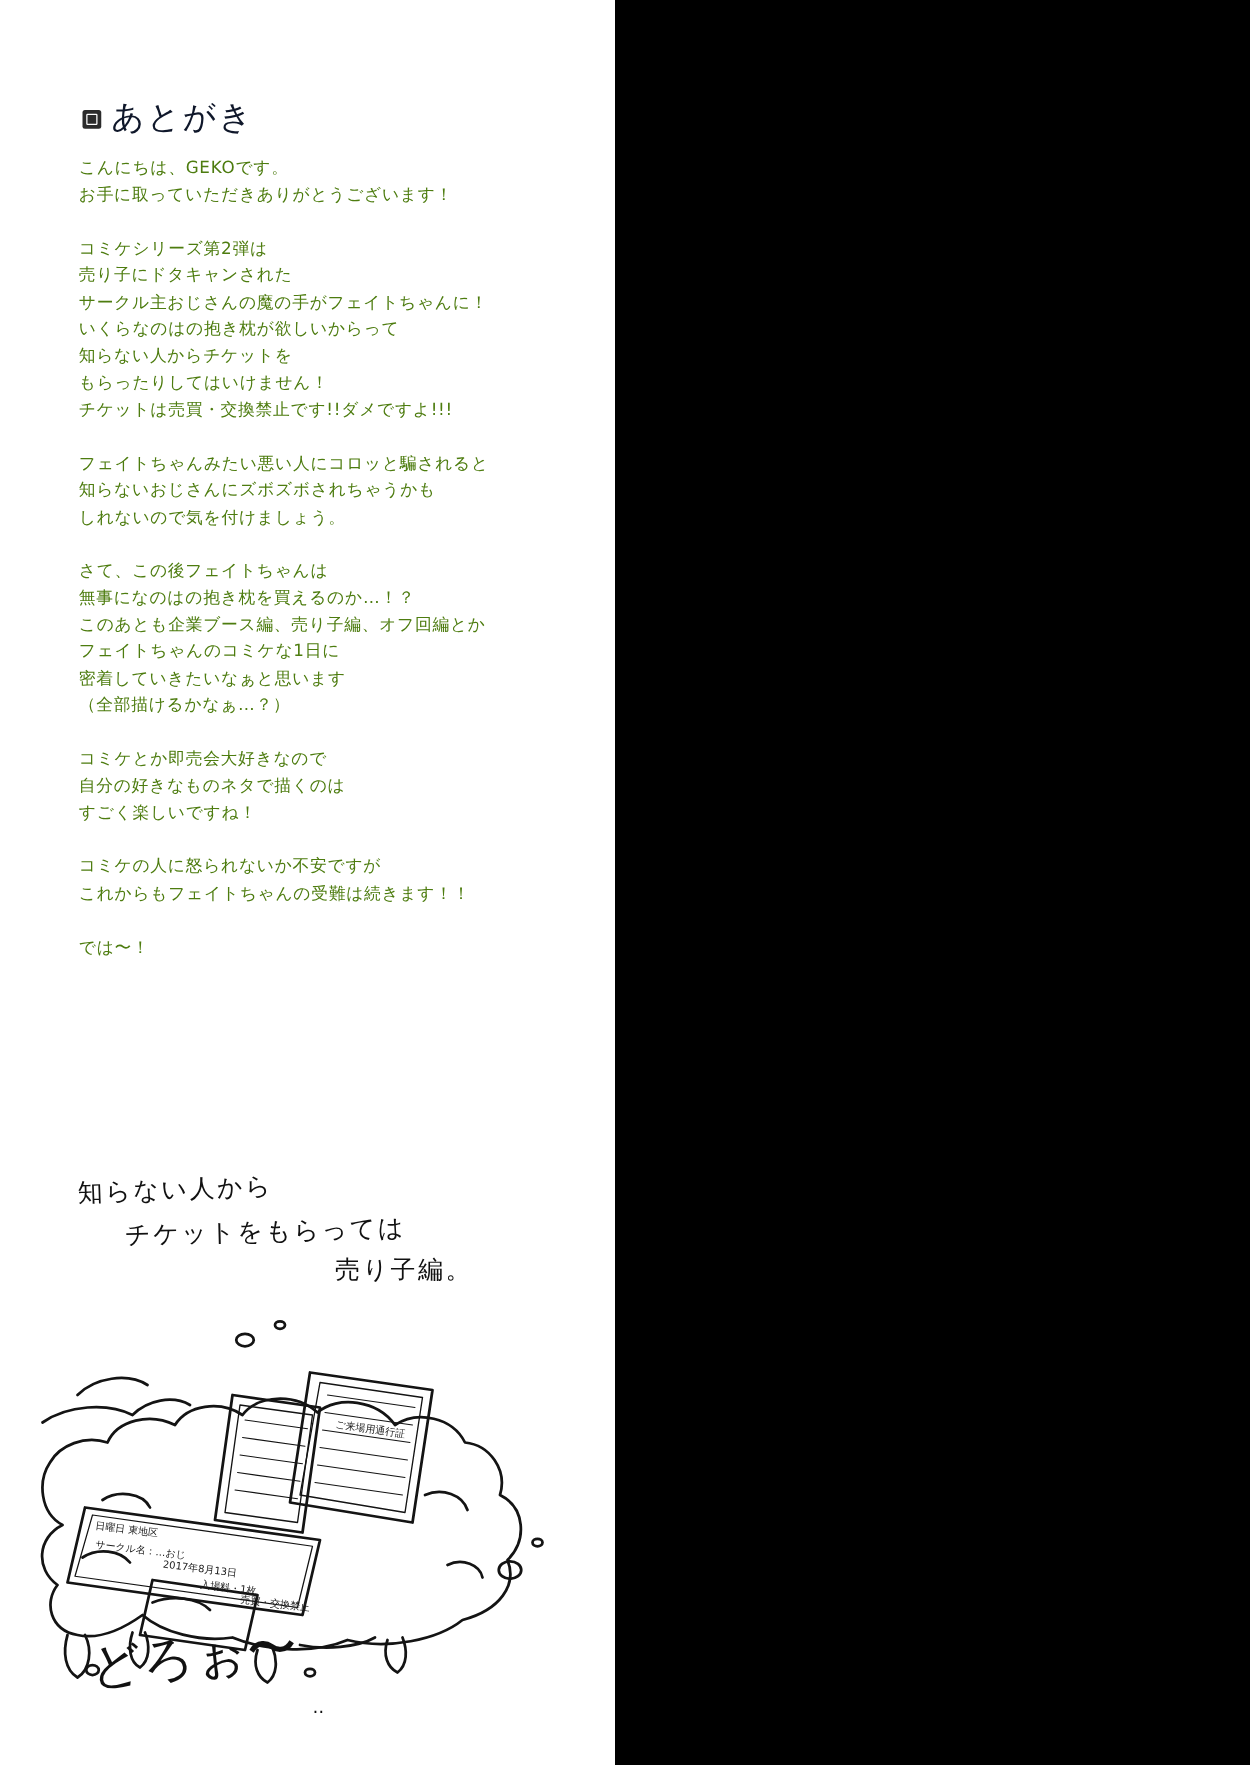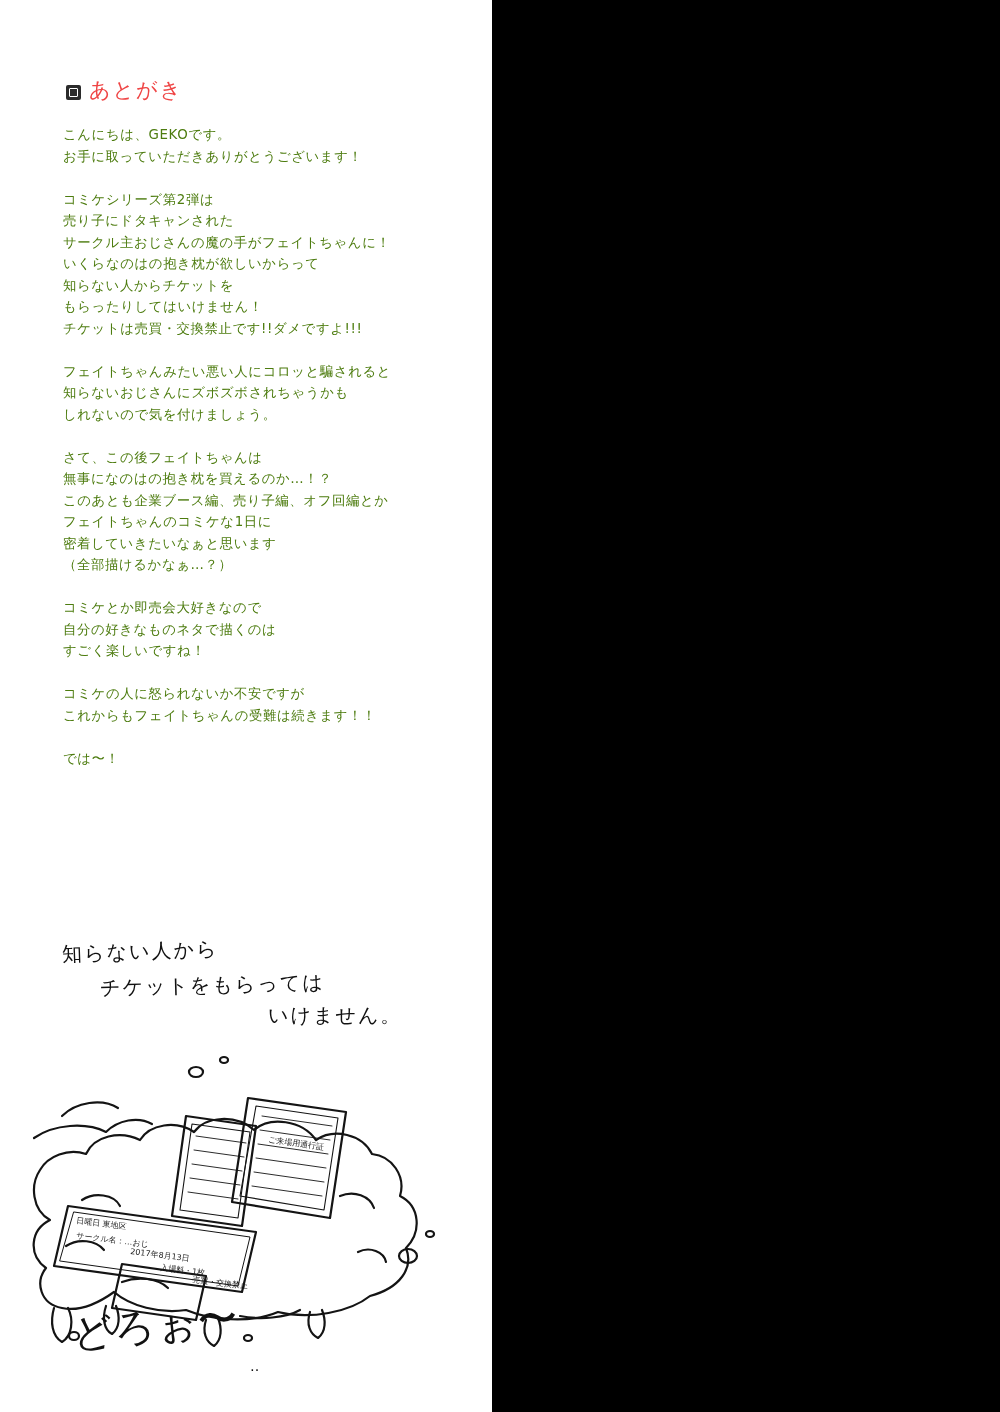--- a/index.html
+++ b/index.html
@@ -52,23 +52,23 @@
     position: absolute;
     left: 3px;
     top: 3px;
     width: 9px;
     height: 9px;
     border: 1px solid #ffffff;
     box-sizing: border-box;
     border-radius: 1px;
   }
   .heading-text {
-    font-size: 21px;
+    font-size: 26px;
     letter-spacing: 2px;
-    color: #ef4444;
+    color: #0f172a;
     font-family: Liberation Serif, serif;
   }
   .body-text {
     position: absolute;
     left: 63px;
     top: 124px;
     width: 420px;
     color: #4d7c0f;
     font-size: 13.4px;
     line-height: 21.5px;
@@ -155,21 +155,21 @@
 すごく楽しいですね！
 
 コミケの人に怒られないか不安ですが
 これからもフェイトちゃんの受難は続きます！！
 
 では〜！</div>
 
   <div class="handwritten-caption">
     <span class="hw-line1">知らない人から</span>
     <span class="hw-line2">チケットをもらっては</span>
-    <span class="hw-line3">いけません。</span>
+    <span class="hw-line3">売り子編。</span>
   </div>
 
   <div class="illustration">
     <svg width="480" height="380" viewBox="0 0 480 380" xmlns="http://www.w3.org/2000/svg">
       <g fill="none" stroke="#141414" stroke-width="2.2" stroke-linecap="round" stroke-linejoin="round">
 
         <path d="M30 150 C20 165 22 190 40 200 C20 210 18 235 36 248 C25 262 30 284 52 288 C70 292 90 282 104 272
                  C120 286 150 294 176 290 C200 300 240 304 268 292 C300 300 340 292 360 276 C390 268 404 248 396 228
                  C412 212 410 186 390 176 C396 156 382 136 362 134 C352 114 324 108 306 120 C292 100 260 96 244 110
                  C226 94 196 96 184 112 C166 100 140 104 130 120 C110 110 84 116 76 134 C58 128 38 136 30 150 Z"></path>

